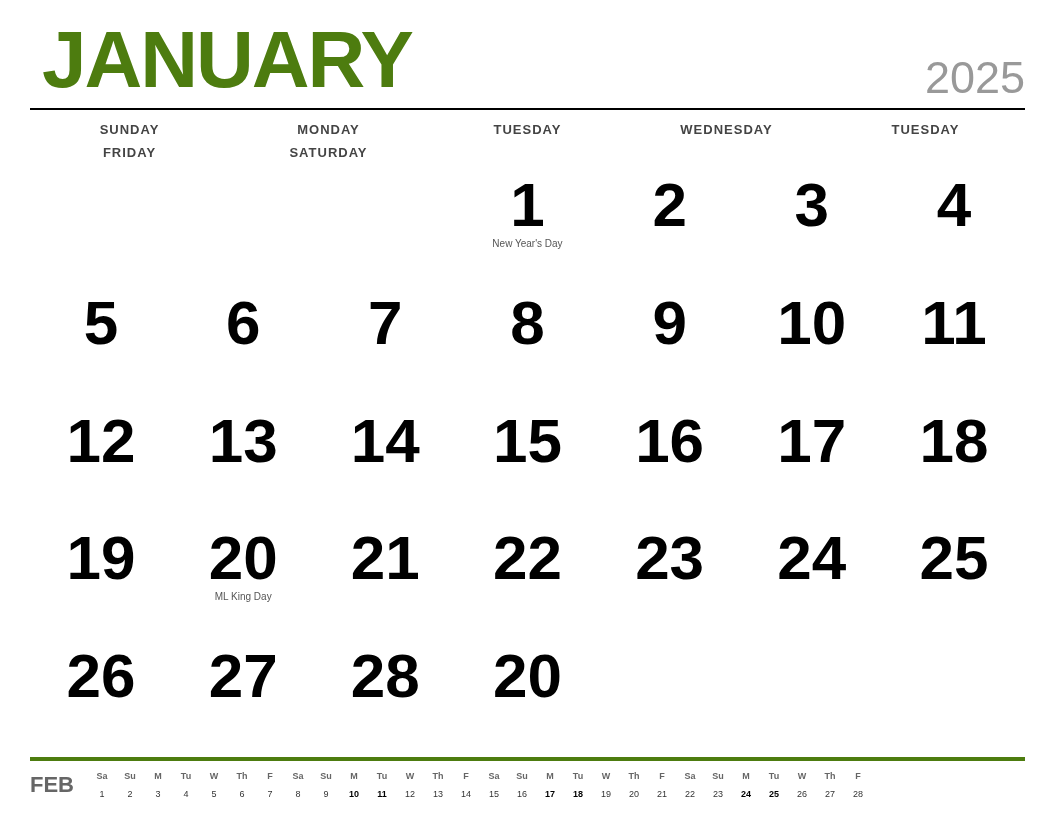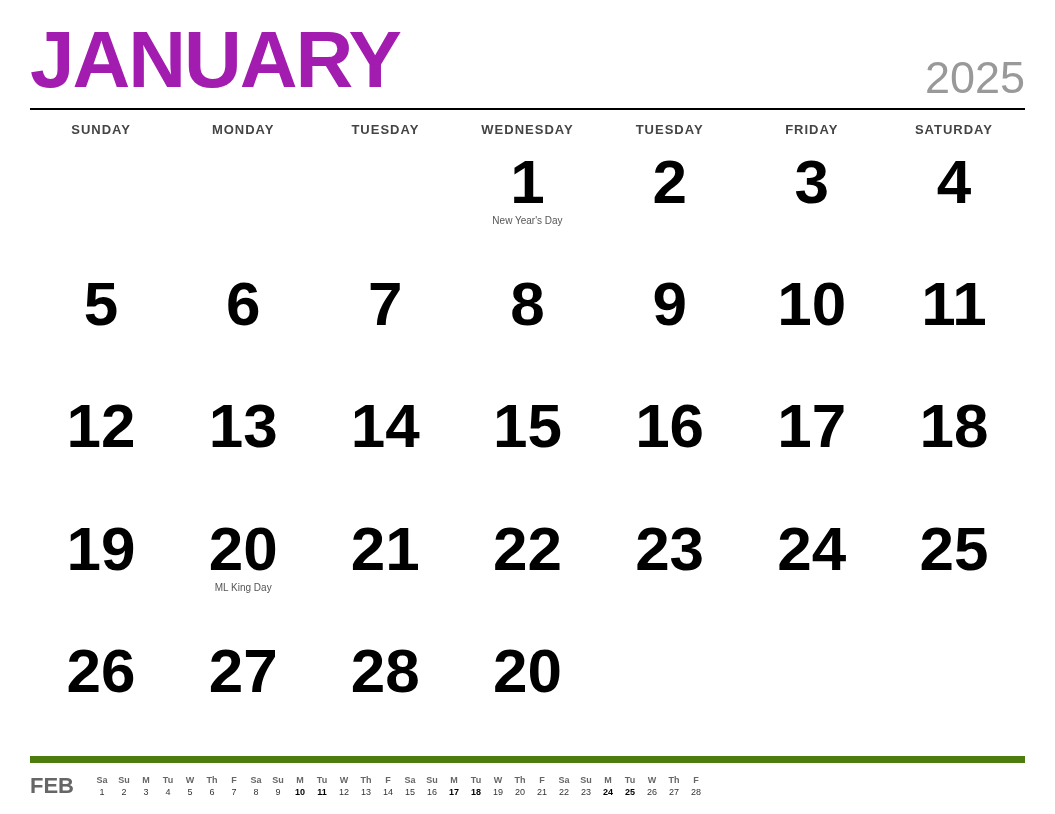--- a/index.html
+++ b/index.html
@@ -24,37 +24,38 @@
       justify-content: space-between;
       align-items: flex-end;
       margin-bottom: 8px;
       border-bottom: 2px solid #000;
       padding-bottom: 8px;
     }
 
     .month-title {
       font-size: 80px;
       font-weight: 900;
-      color: #a21caf;
+      color: #4d7c0f;
       font-family: Arial Black, Arial, sans-serif;
       letter-spacing: -2px;
       line-height: 1;
+      margin-left: 12px;
     }
 
     .year-title {
       font-size: 45px;
       font-weight: 300;
       color: #999;
       font-family: Arial, sans-serif;
       line-height: 1;
     }
 
     .days-header {
       display: grid;
-      grid-template-columns: repeat(7, 1fr);
+      grid-template-columns: repeat(5, 1fr);
       text-align: center;
       margin-bottom: 4px;
     }
 
     .day-header {
       font-size: 13px;
       font-weight: 700;
       color: #444;
       letter-spacing: 1px;
       padding: 4px 0;
@@ -86,21 +87,21 @@
 
     .holiday-label {
       font-size: 10px;
       color: #555;
       text-align: center;
       margin-top: 2px;
       line-height: 1.2;
     }
 
     .mini-calendar-section {
-      border-top: 7px solid #4d7c0f;
+      border-top: 4px solid #4d7c0f;
       padding: 10px 0 5px 0;
       display: flex;
       align-items: center;
       gap: 12px;
     }
 
     .mini-month-label {
       font-size: 22px;
       font-weight: 900;
       color: #666;
@@ -253,21 +254,21 @@
       </div>
       <div class="calendar-cell">
         <div class="date-number">20</div>
       </div>
       <div class="calendar-cell"></div>
     </div>
 
   <div class="mini-calendar-section">
     <div class="mini-month-label">FEB</div>
     <div id="mini-grid-container">
-        <div style="display: grid; grid-template-columns: repeat(28, 20px); gap: 2px;">
+        <div style="display: grid; grid-template-columns: repeat(28, 20px); gap: 8px;">
           <div class="mini-day-header">Sa</div>
           <div class="mini-day-header">Su</div>
           <div class="mini-day-header">M</div>
           <div class="mini-day-header">Tu</div>
           <div class="mini-day-header">W</div>
           <div class="mini-day-header">Th</div>
           <div class="mini-day-header">F</div>
           <div class="mini-day-header">Sa</div>
           <div class="mini-day-header">Su</div>
           <div class="mini-day-header">M</div>

